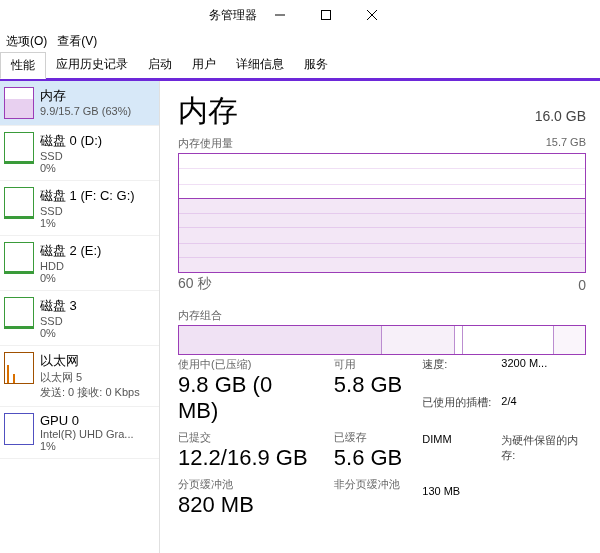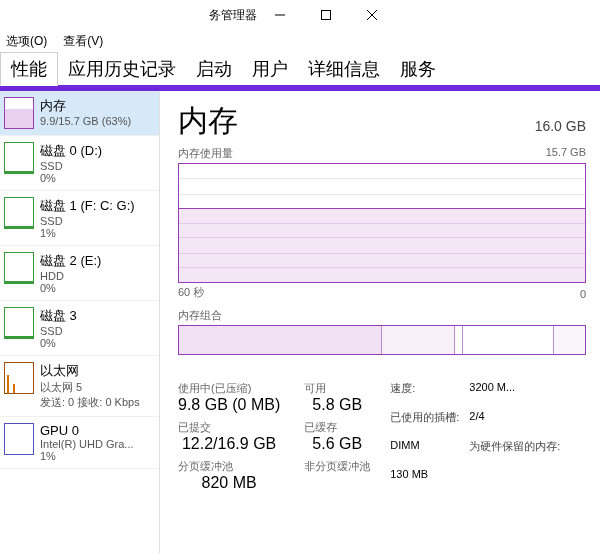--- a/index.html
+++ b/index.html
@@ -1,23 +1,23 @@
 <!DOCTYPE html>
 <html><head>
 <meta charset="utf-8">
 <style>
 * { box-sizing: border-box; margin: 0; padding: 0; }
 body { font-family: "Microsoft YaHei", "Segoe UI", sans-serif; font-size: 12px; color: #000; background: #fff; width: 600px; height: 553px; overflow: hidden; }
 .titlebar { height: 30px; display: flex; justify-content: center; align-items: center; padding-left: 4px; }
 .titlebar .title { font-size: 12px; }
 .win-controls { display: flex; }
 .win-btn { width: 46px; height: 30px; display: flex; align-items: center; justify-content: center; }
-.menubar { height: 22px; display: flex; align-items: center; padding-left: 6px; gap: 16px; font-size: 12px; }
+.menubar { height: 22px; display: flex; align-items: center; padding-left: 6px; gap: 10px; font-size: 12px; }
 .menubar span { cursor: default; }
-.tabs { display: flex; border-bottom: 6px solid #6d28d9; background: #fff; font-size: 18px; align-items: flex-end; }
+.tabs { display: flex; border-bottom: 3px solid #6d28d9; background: #fff; font-size: 12px; }
 .tab { padding: 4px 10px; cursor: default; }
 .tab.active { border: 1px solid #d0d0d0; border-bottom: 1px solid #fff; margin-bottom: -1px; background: #fff; }
 .main { display: flex; height: 480px; }
 .sidebar { width: 160px; border-right: 1px solid #e0e0e0; overflow: hidden; position: relative; }
 .sidebar-item { display: flex; padding: 6px 4px; border-bottom: 1px solid #f0f0f0; }
 .sidebar-item.selected { background: #d7e8f8; }
 .thumb { width: 30px; height: 32px; border: 1px solid #888; margin-right: 6px; flex-shrink: 0; position: relative; overflow: hidden; background: #fff; }
 .thumb-mem { border-color: #9b3db7; }
 .thumb-mem::after { content:""; position:absolute; bottom:0; left:0; right:0; height:63%; background: #e8d0f0; }
 .thumb-disk { border-color: #3a9b3a; }
@@ -30,32 +30,32 @@
 .side-title { font-size: 13px; }
 .side-sub { font-size: 11px; color: #555; }
 .detail { flex: 1; padding: 10px 14px 10px 18px; position: relative; }
 .head { display: flex; justify-content: space-between; align-items: baseline; }
 .head-title { font-size: 30px; font-weight: 400; }
 .head-total { font-size: 14px; color: #444; }
 .chart-label-row { display: flex; justify-content: space-between; font-size: 11px; color: #666; margin-top: 4px; }
 .chart { border: 1px solid #9b3db7; height: 120px; margin-top: 2px; position: relative; background: #fff; }
 .grid-h { position:absolute; left:0; right:0; border-top:1px solid #f0dff5; }
 .chart .fill { position:absolute; bottom:0; left:0; right:0; height:63%; background: rgba(155,61,183,0.12); border-top:1px solid #9b3db7; }
-.axis-row { display: flex; justify-content: space-between; font-size: 11px; color: #666; margin-top: 2px; align-items: flex-end; }
-.comp-label { font-size: 11px; color: #666; margin-top: 8px; }
+.axis-row { display: flex; justify-content: space-between; font-size: 14px; color: #666; margin-top: 2px; align-items: flex-end; }
+.comp-label { font-size: 11px; color: #666; margin-top: 15px; }
 .comp-chart { border: 1px solid #9b3db7; height: 30px; margin-top: 2px; position: relative; background: #fff; }
 .comp-seg { position:absolute; top:0; bottom:0; }
 .seg1 { left:0; width:50%; background: rgba(155,61,183,0.15); border-right:1px solid #bb8dd0; }
 .seg2 { left:50%; width:18%; background: rgba(155,61,183,0.08); border-right:1px solid #bb8dd0; }
 .seg3 { left:68%; width:2%; border-right:1px solid #bb8dd0; }
 .seg4 { right:0; width:8%; background: rgba(155,61,183,0.05); border-left:1px solid #bb8dd0; }
-.stats { display: flex; margin-top: 26px; gap: 20px; }
+.stats { display: flex; margin-top: 2px; gap: 20px; }
 .stats-left { display: grid; grid-template-columns: auto auto; column-gap: 24px; row-gap: 6px; }
 .stat-small { font-size: 11px; color: #666; }
-.stat-big { font-size: 16px; text-align: center; }
+.stat-big { font-size: 22px; }
 .stat-pair { display:flex; flex-direction:column; }
 .stats-right { display: grid; grid-template-columns: auto auto; column-gap: 10px; row-gap: 2px; font-size: 11px; color: #444; }
 .stats-right .v { color: #000; }
 svg { display: block; }
 </style>
 </head>
 <body>
 
 <div class="titlebar">
   <span class="title">务管理器</span>

